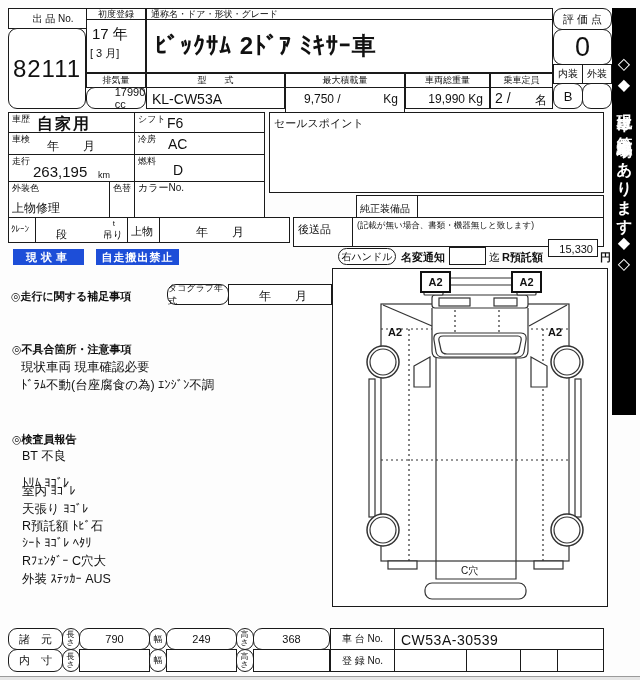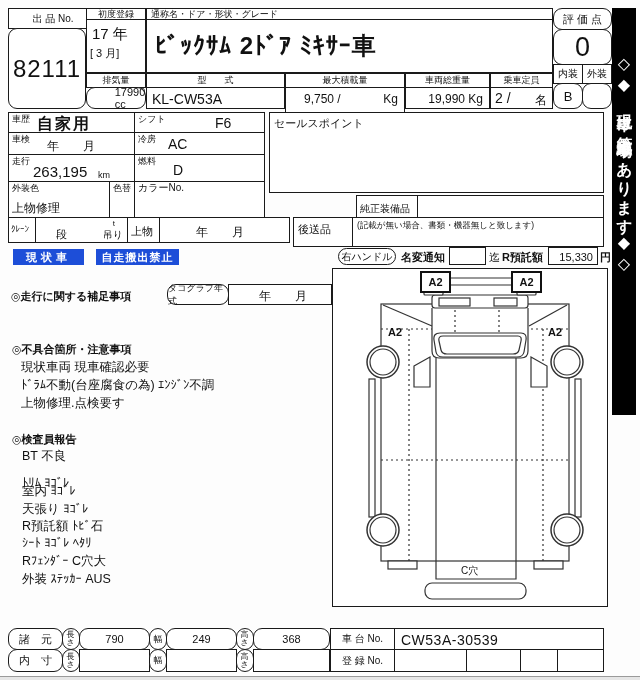--- a/index.html
+++ b/index.html
@@ -83,21 +83,21 @@
   <div class="cell hdr10" style="left:582px;top:64px;width:30px;height:20px;">外装</div>
   <div class="cell ctr" style="left:553px;top:83px;width:30px;height:26px;font-size:13px;">B</div>
   <div class="cell ctr" style="left:582px;top:83px;width:30px;height:26px;font-size:13px;"></div>
 
   <div class="cell" style="left:8px;top:112px;width:127px;height:21px;">
     <span class="tag">車歴</span>
     <div class="abs" style="left:28px;top:1px;font-size:16px;font-weight:600;letter-spacing:2px;">自家用</div>
   </div>
   <div class="cell" style="left:134px;top:112px;width:131px;height:21px;">
     <span class="tag">シフト</span>
-    <div class="abs" style="left:32px;top:2px;font-size:14px;margin-left:48px;">F6</div>
+    <div class="abs" style="left:32px;top:2px;font-size:14px;">F6</div>
   </div>
 
   <div class="cell" style="left:8px;top:132px;width:127px;height:23px;">
     <span class="tag">車検</span>
     <div class="abs" style="left:38px;top:5px;font-size:12px;">年　　月</div>
   </div>
   <div class="cell" style="left:134px;top:132px;width:131px;height:23px;">
     <span class="tag">冷房</span>
     <div class="abs" style="left:33px;top:3px;font-size:14px;">AC</div>
   </div>
@@ -155,35 +155,34 @@
   </div>
 
   <div class="badge" style="left:13px;top:249px;width:71px;height:16px;letter-spacing:4px;">現状車</div>
   <div class="badge" style="left:96px;top:249px;width:83px;height:16px;letter-spacing:1px;">自走搬出禁止</div>
 
   <div class="cell ctr" style="left:338px;top:248px;width:58px;height:17px;font-size:10px;">右ハンドル</div>
   <div class="abs" style="left:401px;top:250px;font-size:11px;font-weight:bold;">名変通知</div>
   <div class="cell" style="left:449px;top:247px;width:37px;height:18px;"></div>
   <div class="abs" style="left:489px;top:250px;font-size:11px;">迄</div>
   <div class="abs" style="left:502px;top:250px;font-size:11px;font-weight:bold;">R預託額</div>
-  <div class="cell" style="left:548px;top:247px;width:50px;height:18px;">
+  <div class="cell" style="left:548px;top:239px;width:50px;height:18px;">
     <div class="abs" style="right:4px;top:3px;font-size:11px;">15,330</div>
   </div>
   <div class="abs" style="left:600px;top:250px;font-size:11px;font-weight:bold;">円</div>
 
   <div class="abs title11" style="left:11px;top:289px;">◎走行に関する補足事項</div>
   <div class="cell ctr" style="left:167px;top:284px;width:62px;height:21px;font-size:9px;">タコグラフ年式</div>
   <div class="cell" style="left:228px;top:284px;width:104px;height:21px;">
     <div class="abs" style="left:30px;top:3px;font-size:12px;">年　　月</div>
   </div>
 
   <div class="abs title11" style="left:12px;top:342px;">◎不具合箇所・注意事項</div>
   <div class="noteline" style="left:21px;top:359px;">現状車両 現車確認必要</div>
   <div class="noteline" style="left:21px;top:377px;">ﾄﾞﾗﾑ不動(台座腐食の為) ｴﾝｼﾞﾝ不調</div>
-  <div class="noteline" style="left:21px;top:395px;">上物修理.点検要す</div>
 
   <div class="abs title11" style="left:12px;top:432px;">◎検査員報告</div>
   <div class="noteline" style="left:22px;top:448px;">BT 不良</div>
   <div class="noteline" style="left:22px;top:476px;">ﾄﾘﾑ ﾖｺﾞﾚ</div>
   <div class="noteline" style="left:22px;top:483px;">室内 ﾖｺﾞﾚ</div>
   <div class="noteline" style="left:22px;top:501px;">天張り ﾖｺﾞﾚ</div>
   <div class="noteline" style="left:22px;top:518px;">R預託額 ﾄﾋﾞ石</div>
   <div class="noteline" style="left:22px;top:536px;">ｼｰﾄ ﾖｺﾞﾚ ﾍﾀﾘ</div>
   <div class="noteline" style="left:22px;top:553px;">Rﾌｪﾝﾀﾞｰ C穴大</div>
   <div class="noteline" style="left:22px;top:571px;">外装 ｽﾃｯｶｰ AUS</div>

